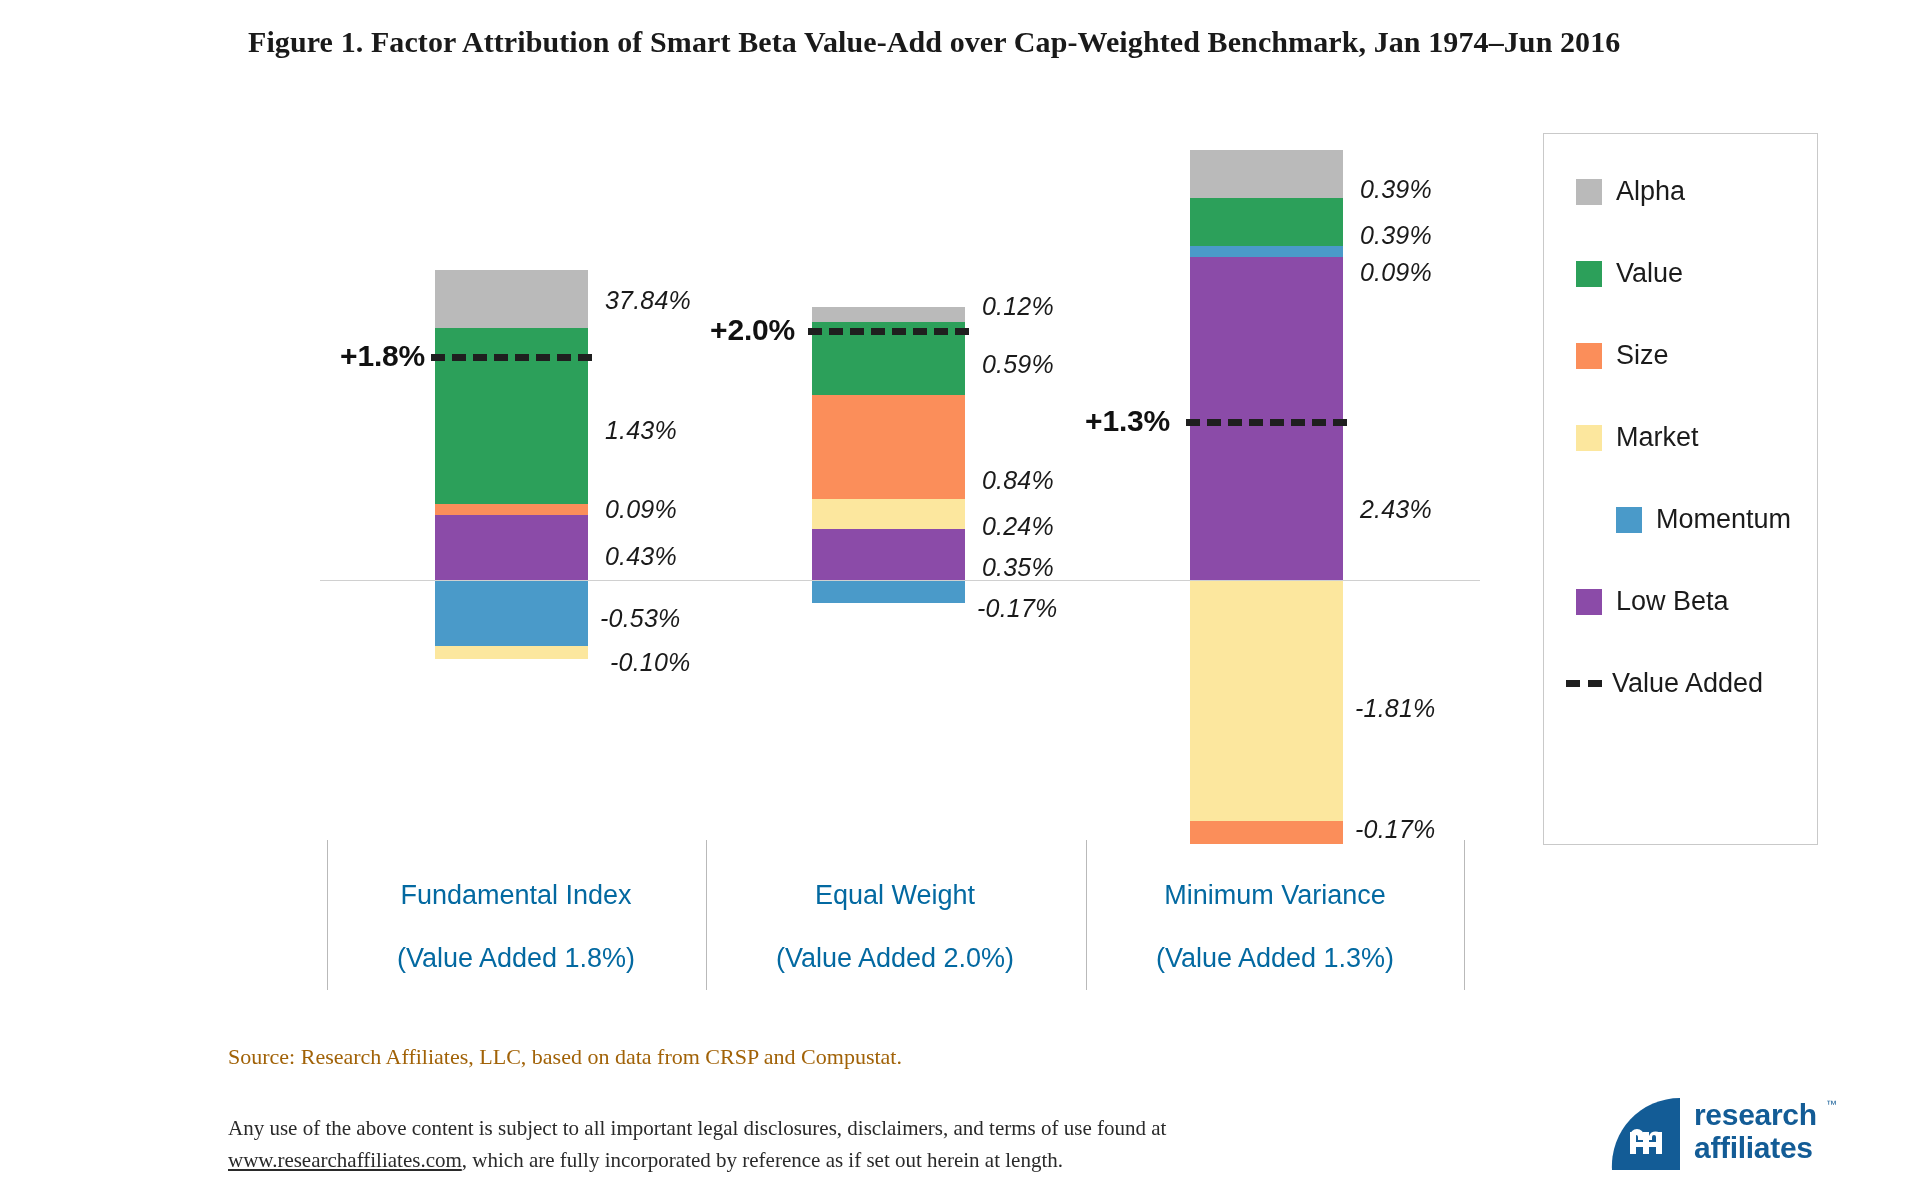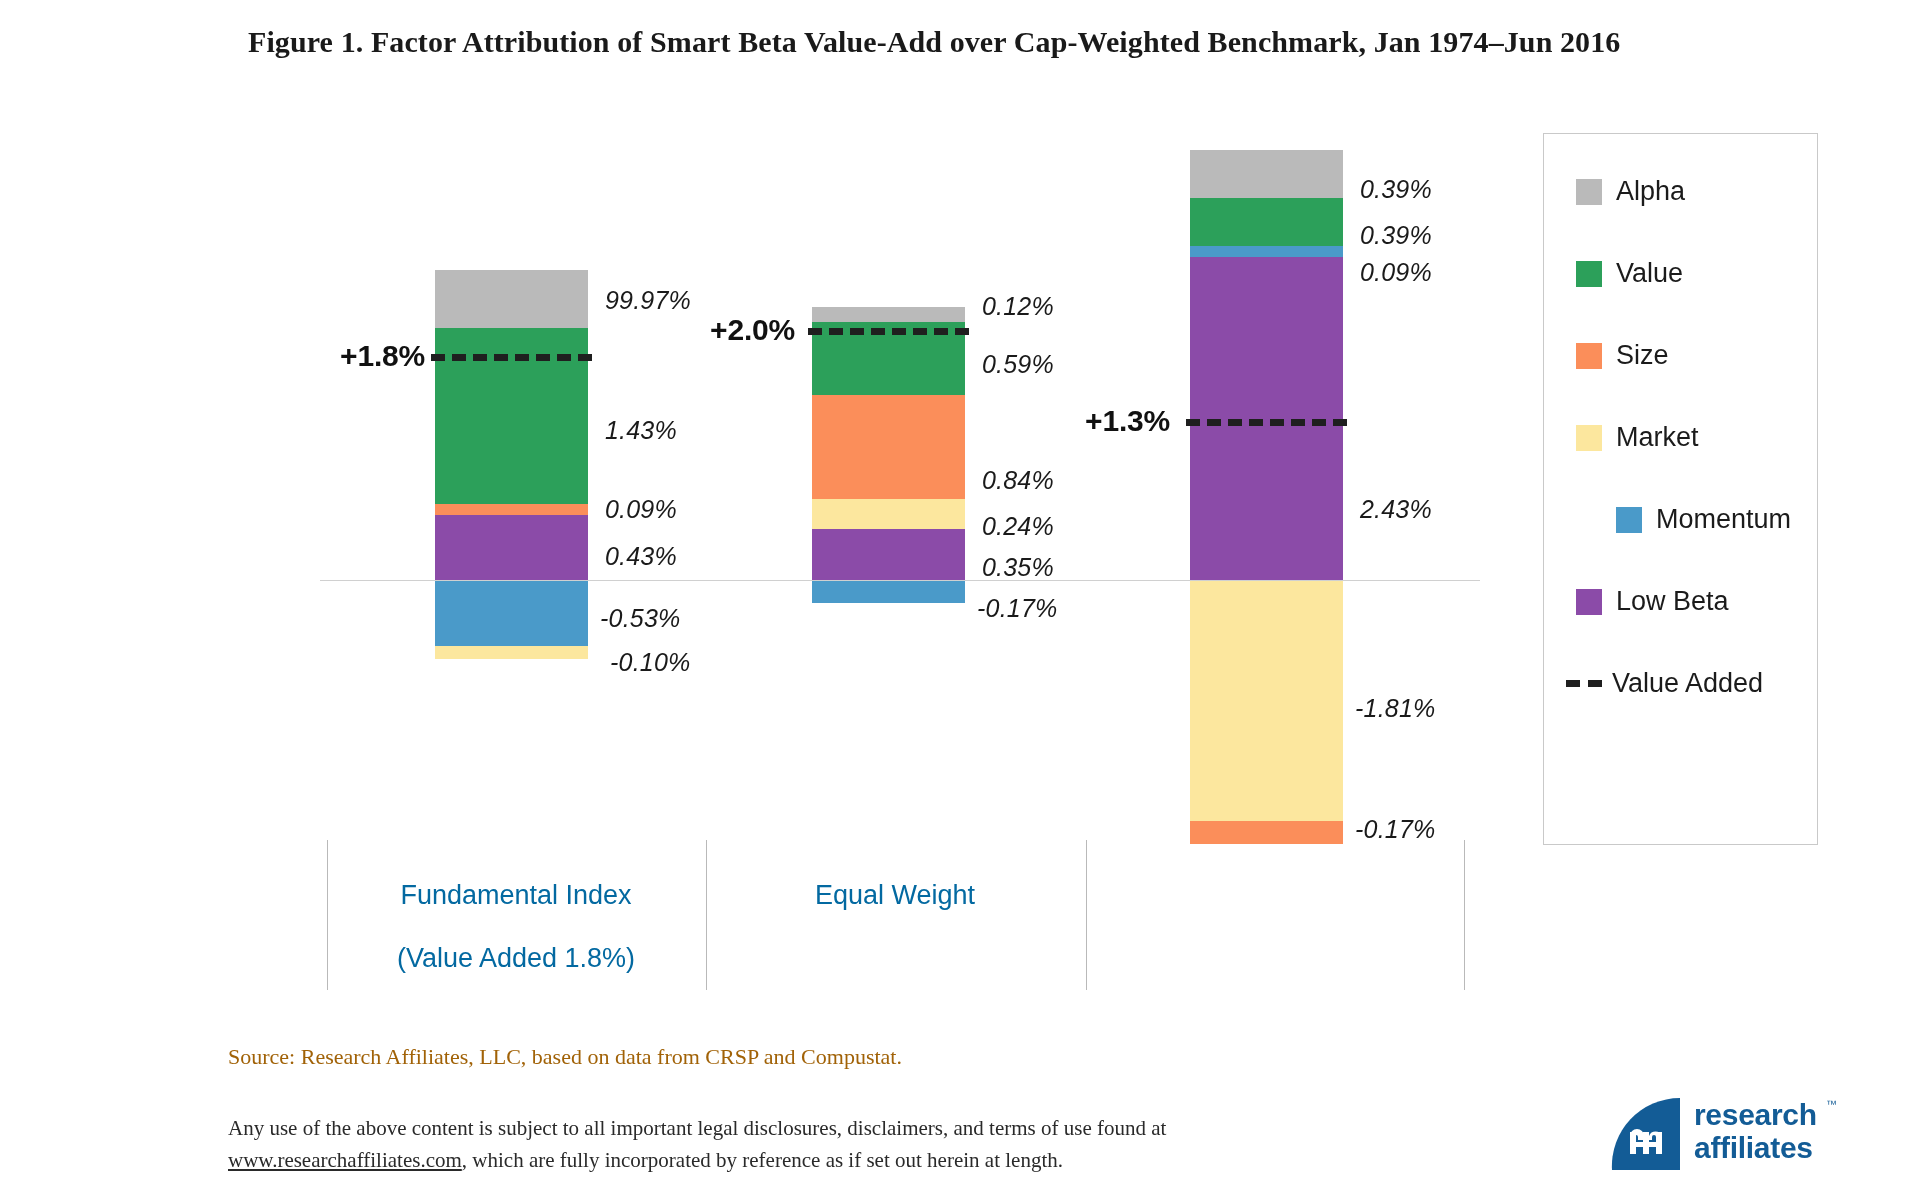--- a/index.html
+++ b/index.html
@@ -160,21 +160,21 @@
       <div class="seg" style="top:328px;height:176px;background:#2ca05a;"></div>
       <div class="seg" style="top:504px;height:11px;background:#fb8e5a;"></div>
       <div class="seg" style="top:515px;height:65px;background:#8b4ba8;"></div>
 
       <div class="seg" style="top:581px;height:65px;background:#4a9ac9;"></div>
       <div class="seg" style="top:646px;height:13px;background:#fce79e;"></div>
     </div>
     <div class="dashline" style="left:-4px;top:354px;width:161px;"></div>
   </div>
   <div class="total-label" style="left:255px;top:339px;width:170px;">+1.8%</div>
-  <div class="val-label" style="left:605px;top:286px;">99.97%</div>
+  <div class="val-label" style="left:605px;top:286px;">37.84%</div>
   <div class="val-label" style="left:605px;top:416px;">1.43%</div>
   <div class="val-label" style="left:605px;top:495px;">0.09%</div>
   <div class="val-label" style="left:605px;top:542px;">0.43%</div>
   <div class="val-label" style="left:600px;top:604px;">-0.53%</div>
   <div class="val-label" style="left:600px;top:648px;margin-left:10px;">-0.10%</div>
 
   <div class="bar-group" style="left:812px;top:0;">
     <div class="bar">
       <div class="seg" style="top:307px;height:15px;background:#bababa;"></div>
       <div class="seg" style="top:322px;height:73px;background:#2ca05a;"></div>
@@ -216,20 +216,25 @@
   <div class="cat-sep" style="left:706px;"></div>
   <div class="cat-sep" style="left:1086px;"></div>
   <div class="cat-sep" style="left:1464px;"></div>
 
   <div class="cat-block" style="left:366px;">
     <span>Fundamental Index</span>
     <span class="sub">(Value Added 1.8%)</span>
   </div>
   <div class="cat-block" style="left:745px;">
     <span>Equal Weight</span>
+    <span class="sub">(Value Added 2.0%)</span>
+  </div>
+  <div class="cat-block" style="left:1125px;">
+    <span>Minimum Variance</span>
+    <span class="sub">(Value Added 1.3%)</span>
   </div>
 </div>
 
 <div id="legend">
   <div class="legend-item" style="top:42px;">
     <span class="legend-swatch" style="background:#bababa;"></span>
     <span class="legend-text">Alpha</span>
   </div>
   <div class="legend-item" style="top:124px;">
     <span class="legend-swatch" style="background:#2ca05a;"></span>

